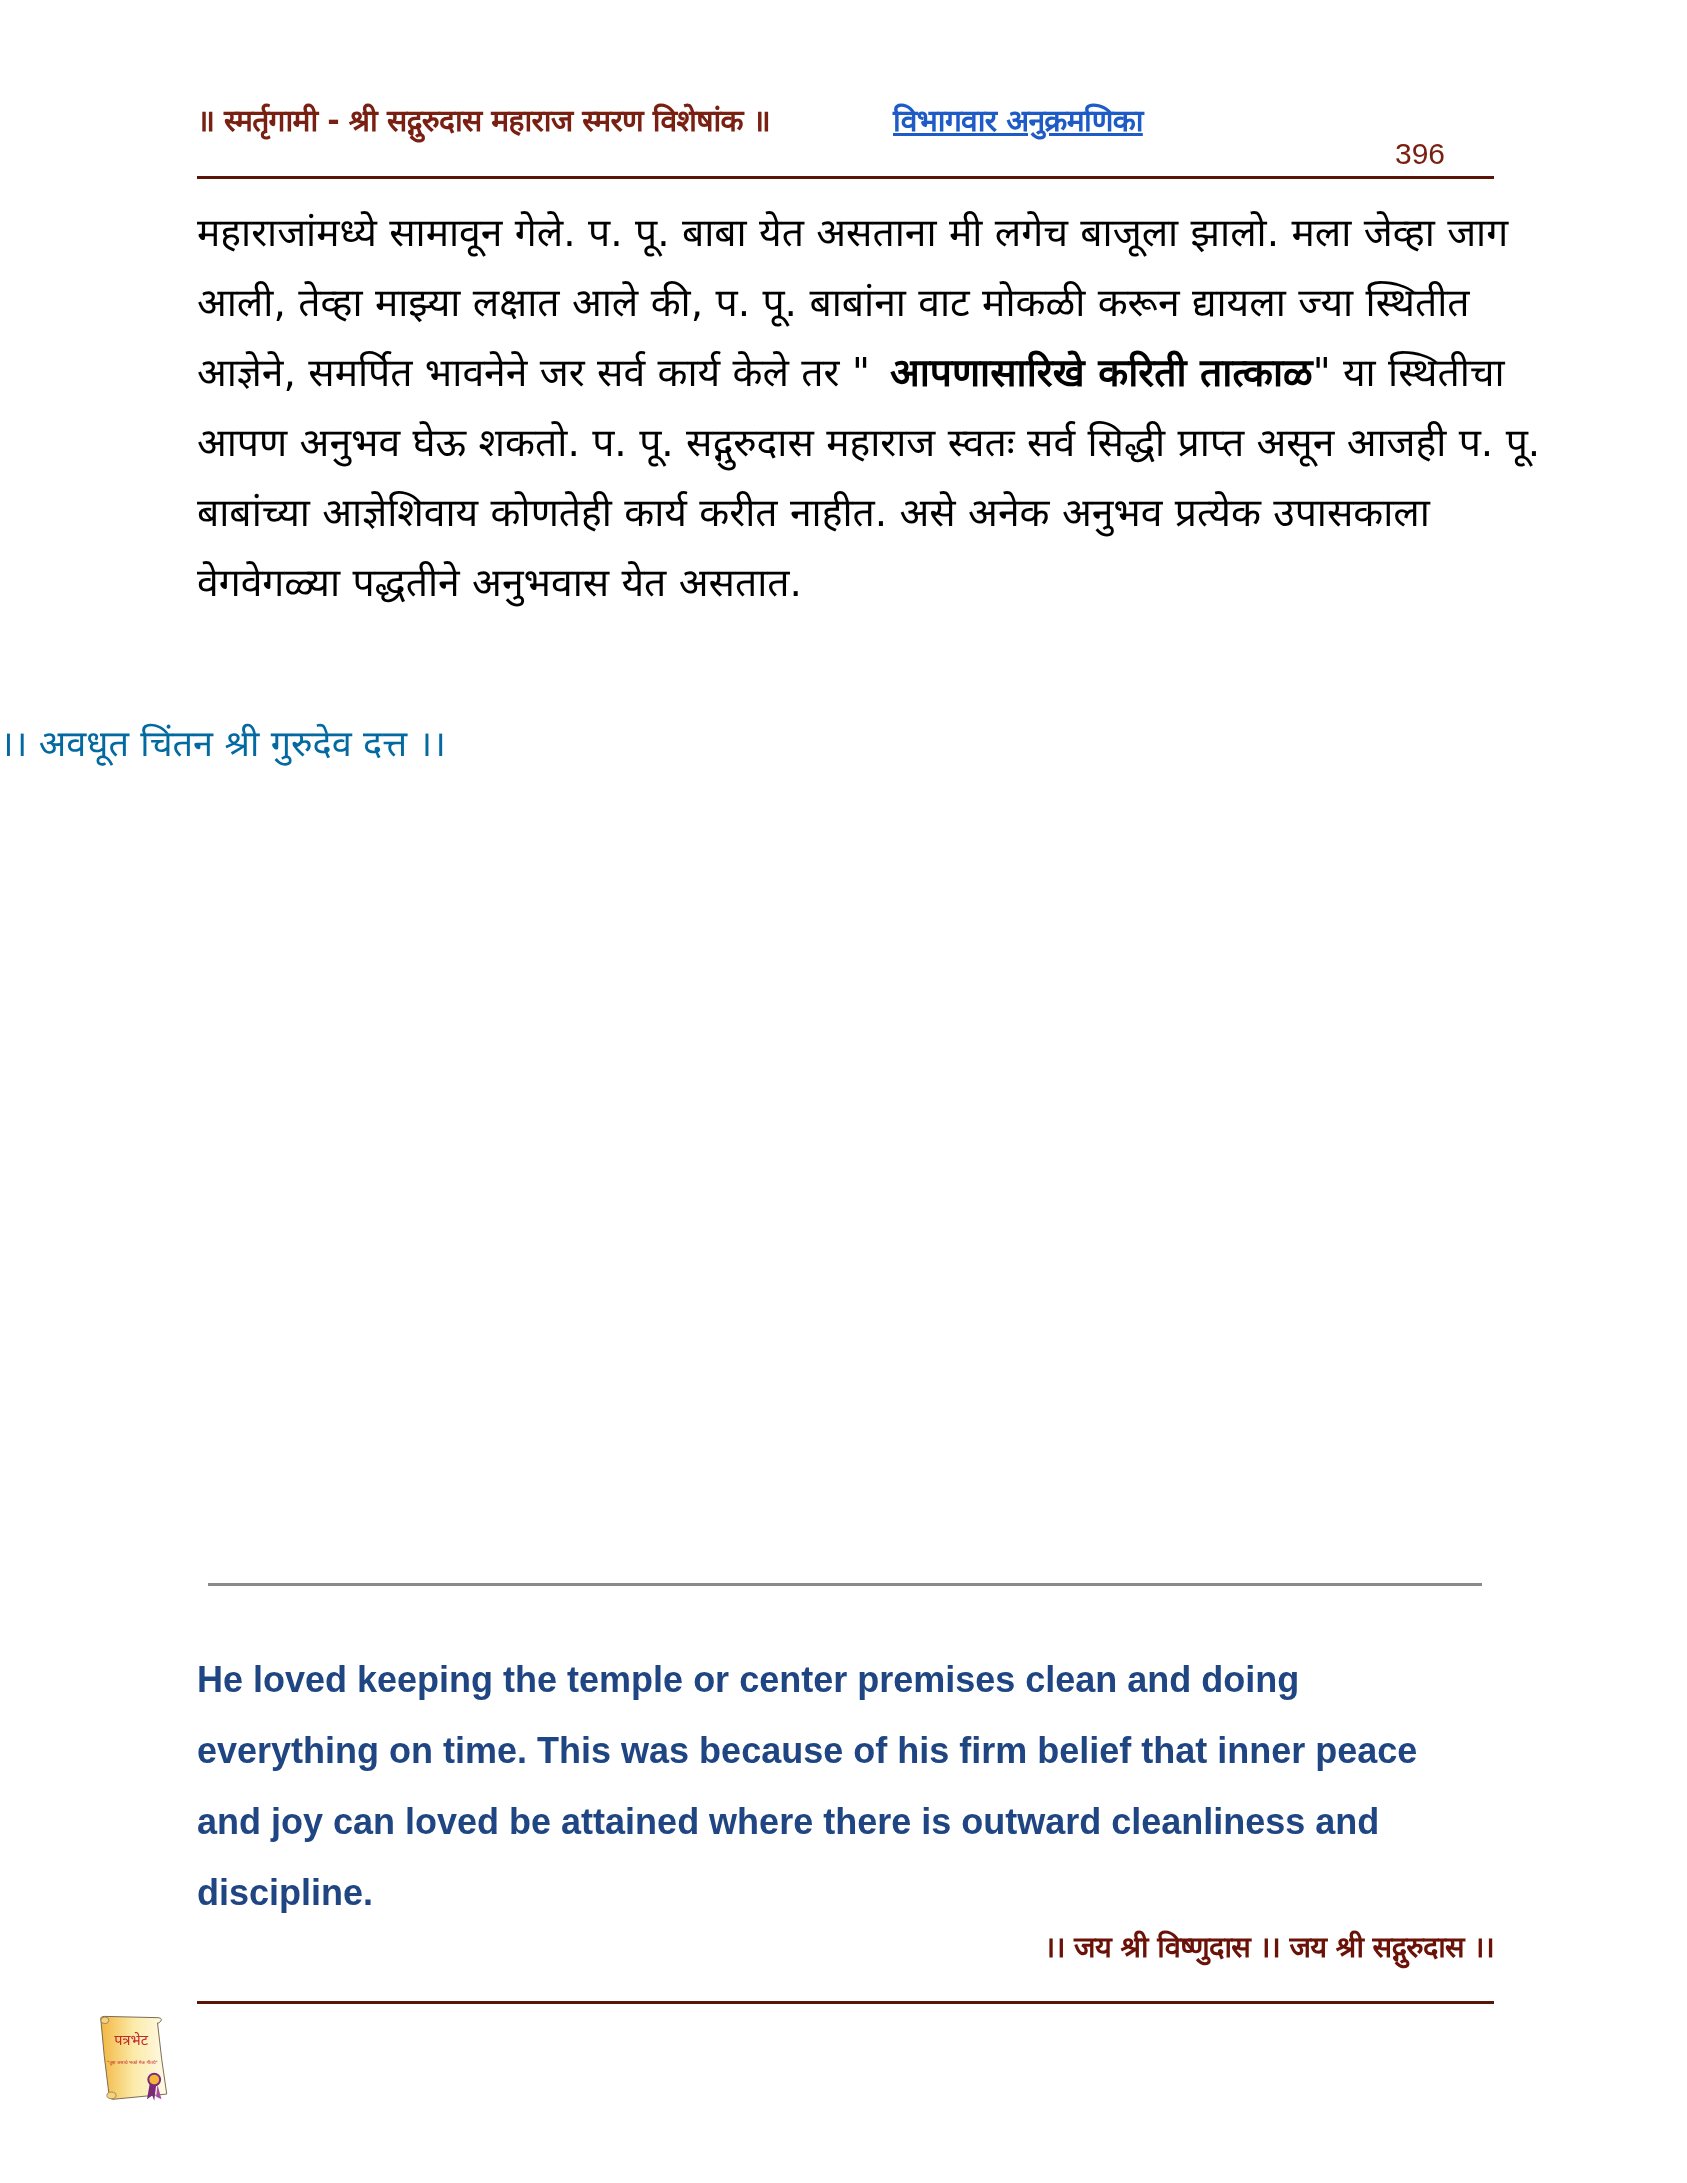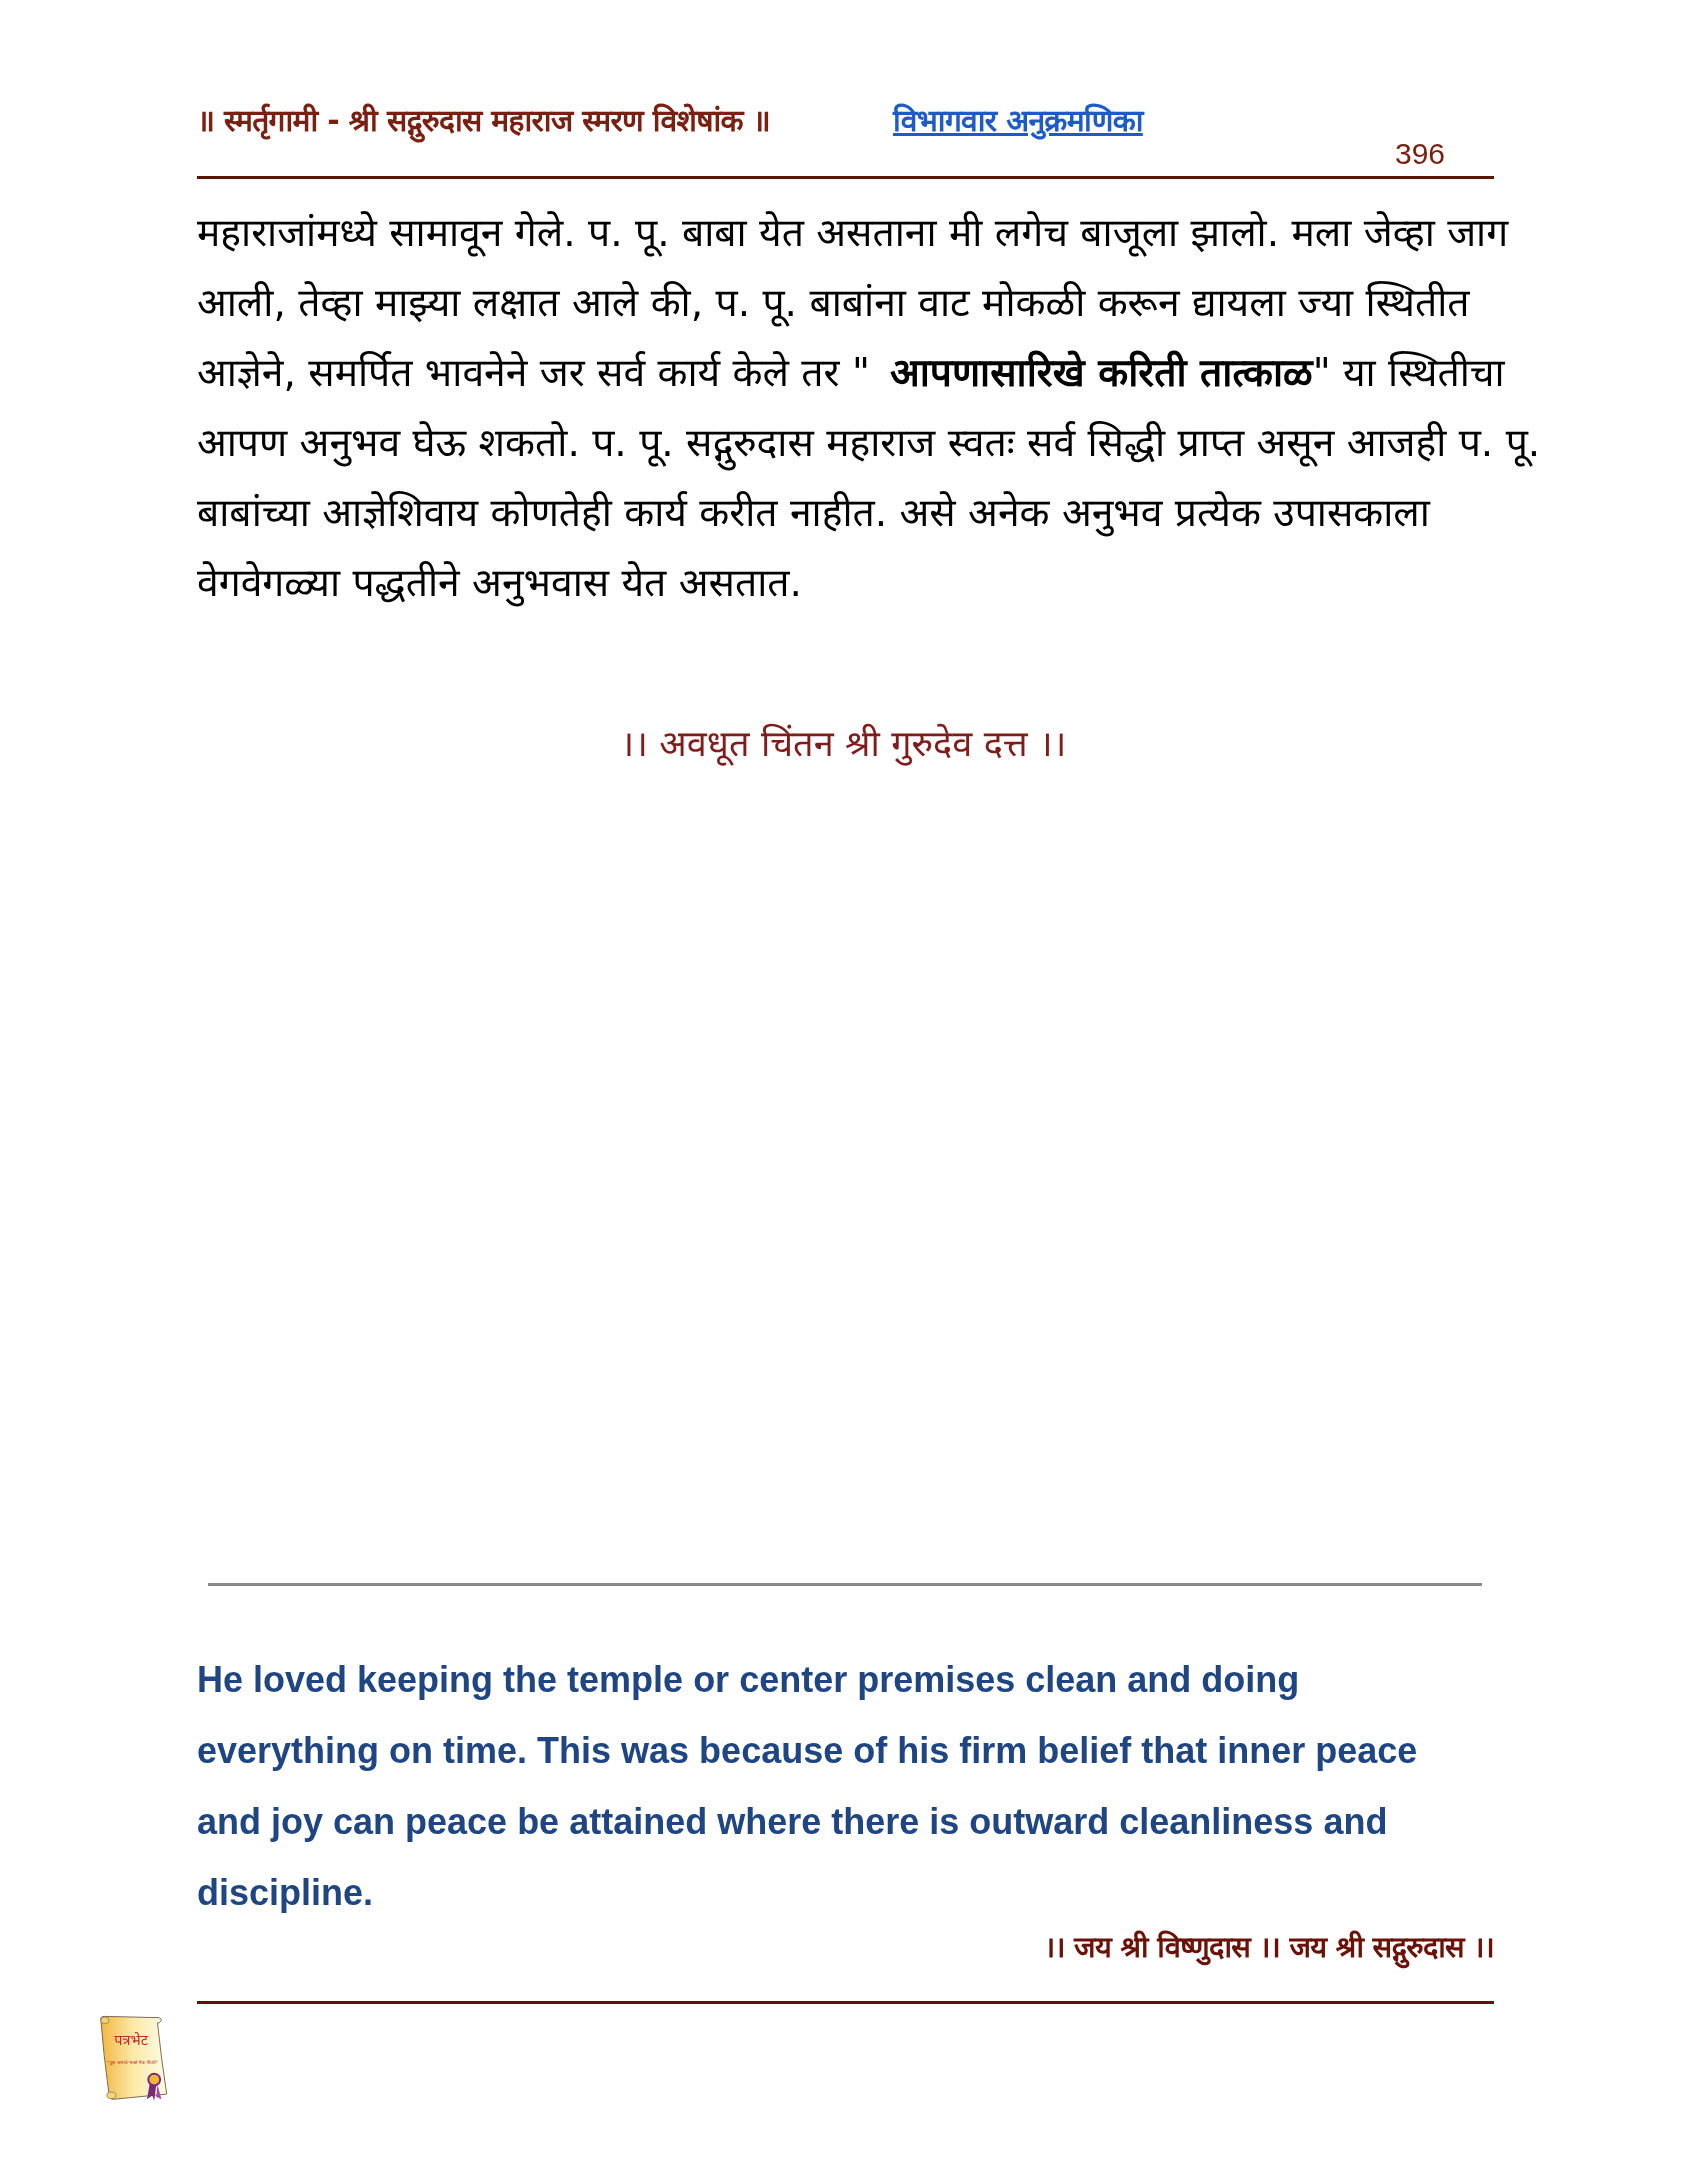--- a/index.html
+++ b/index.html
@@ -4,21 +4,21 @@
 <style>
   html, body { margin: 0; padding: 0; background: #ffffff; }
   body { width: 1687px; height: 2183px; position: relative; overflow: hidden; font-family: "DejaVu Sans", sans-serif; }
   .header-title { position: absolute; left: 197px; top: 99px; font-size: 30px; font-weight: bold; color: #7a2012; white-space: nowrap; letter-spacing: -0.7px; }
   .header-link { position: absolute; left: 893px; top: 99px; font-size: 30px; font-weight: bold; color: #1e5bc6; text-decoration: underline; white-space: nowrap; letter-spacing: -0.7px; cursor: pointer; }
   .page-number { position: absolute; left: 1395px; top: 101px; font-size: 30px; font-weight: normal; color: #7a2012; font-family: "Liberation Sans", sans-serif; margin-top: 36px; }
   .rule-top { position: absolute; left: 197px; top: 176px; width: 1297px; height: 2.6px; background: #5a1408; }
   .body-text { position: absolute; left: 197px; top: 198px; width: 1297px; font-size: 39px; line-height: 70px; color: #000000; }
   .body-text .line { display: block; white-space: nowrap; height: 70px; }
   .body-text .bold { font-weight: bold; margin-left: 20px; }
-  .invocation { position: absolute; left: 0; width: 1687px; top: 718px; text-align: center; font-size: 36px; color: #7f1d1d; white-space: nowrap; }
+  .invocation { position: absolute; left: 0; width: 1687px; top: 718px; font-size: 36px; color: #0369a1; white-space: nowrap; }
   .rule-mid { position: absolute; left: 208px; top: 1583px; width: 1274px; height: 2.6px; background: #8a8a8a; }
   .english-text { position: absolute; left: 197px; top: 1644px; width: 1297px; font-family: "Liberation Sans", sans-serif; font-weight: bold; font-size: 36px; line-height: 71px; color: #1f4683; }
   .english-text .line { display: block; white-space: nowrap; height: 71px; }
   .rule-bottom { position: absolute; left: 197px; top: 2001px; width: 1297px; height: 2.6px; background: #5a1408; }
   .footer-text { position: absolute; right: 193px; top: 1926px; font-size: 29px; font-weight: bold; color: #6b1208; white-space: nowrap; letter-spacing: -0.7px; }
   .logo { position: absolute; left: 93px; top: 2015px; width: 79px; height: 89px; }
 </style>
 </head>
 <body>
 
@@ -36,21 +36,21 @@
   <span class="line">वेगवेगळ्या पद्धतीने अनुभवास येत असतात.</span>
 </div>
 
 <div class="invocation">।। अवधूत चिंतन श्री गुरुदेव दत्त ।।</div>
 
 <div class="rule-mid"></div>
 
 <div class="english-text">
   <span class="line">He loved keeping the temple or center premises clean and doing</span>
   <span class="line">everything on time. This was because of his firm belief that inner peace</span>
-  <span class="line">and joy can peace be attained where there is outward cleanliness and</span>
+  <span class="line">and joy can loved be attained where there is outward cleanliness and</span>
   <span class="line">discipline.</span>
 </div>
 
 <div class="rule-bottom"></div>
 
 <div class="logo">
   <svg width="79" height="89" viewBox="0 0 120 135">
     <defs>
       <linearGradient id="sg" x1="0" x2="1" y1="0" y2="0">
         <stop offset="0" stop-color="#f2b640"></stop>

